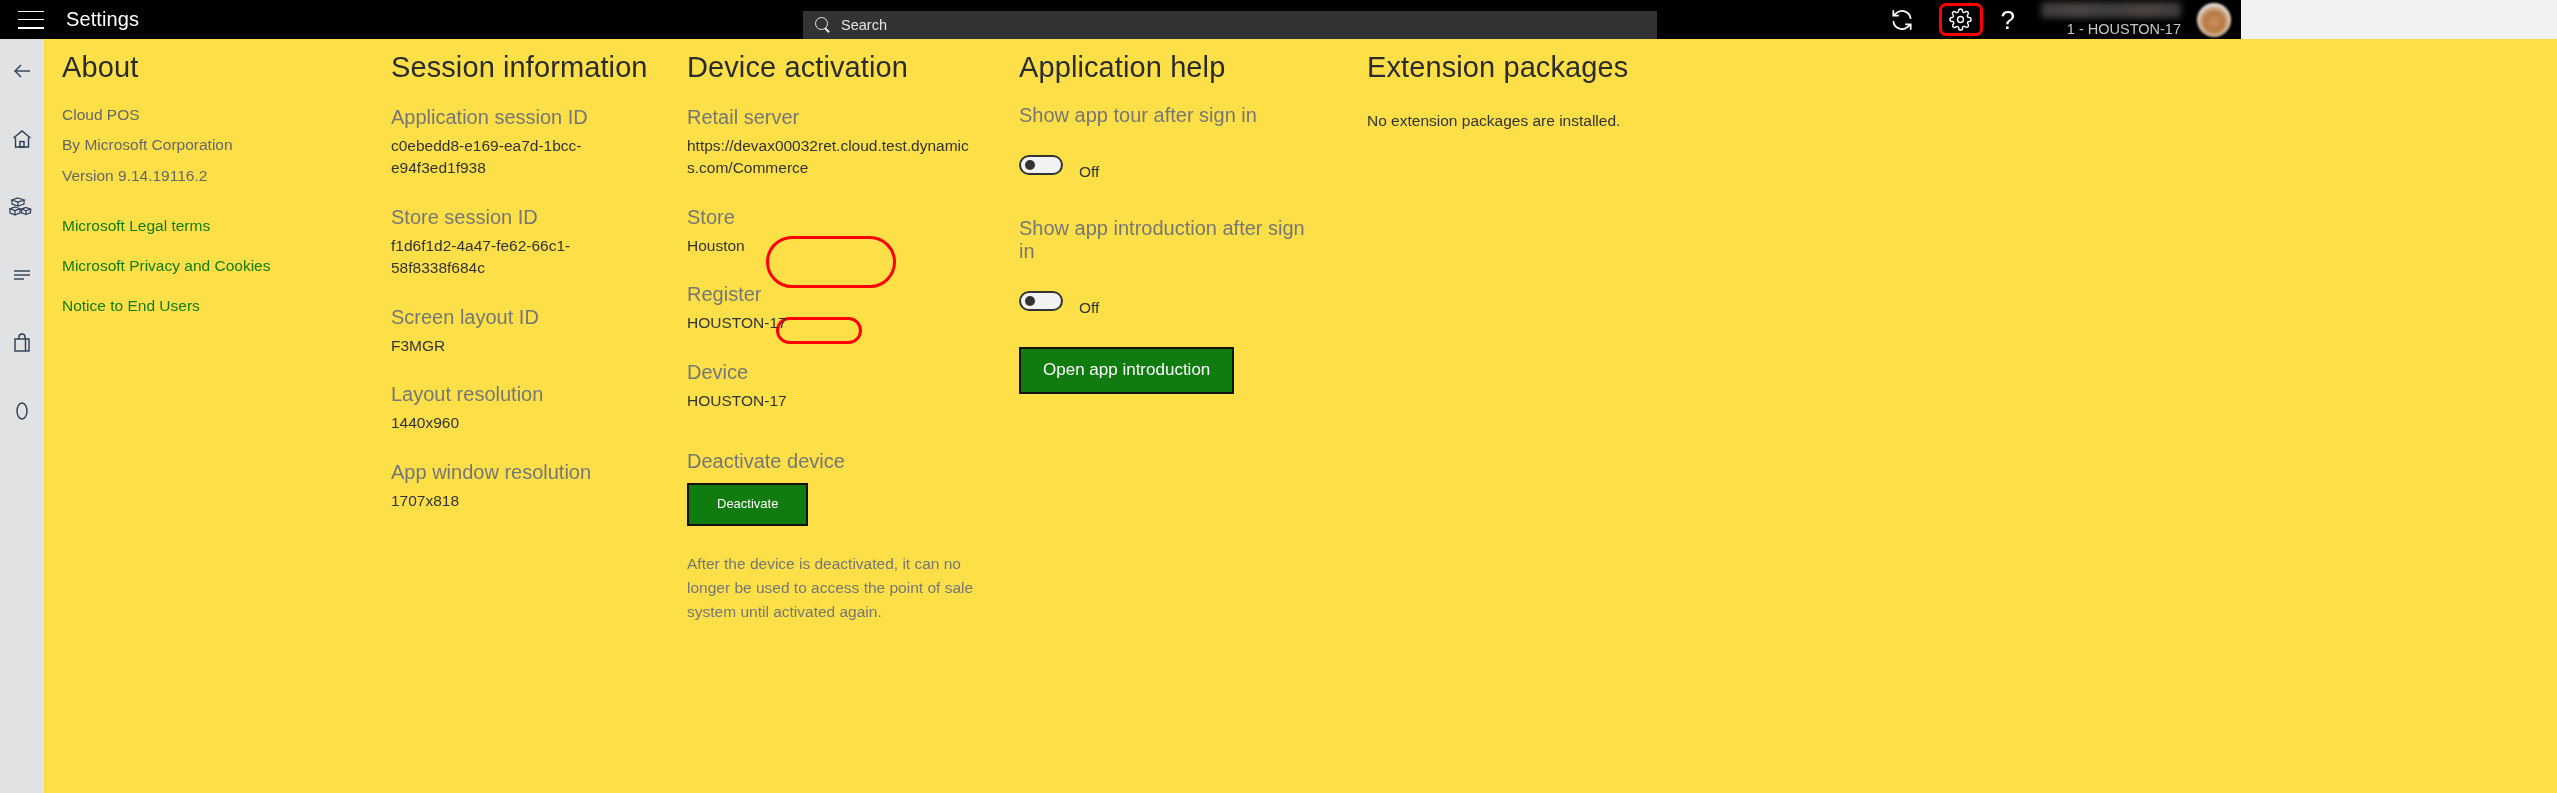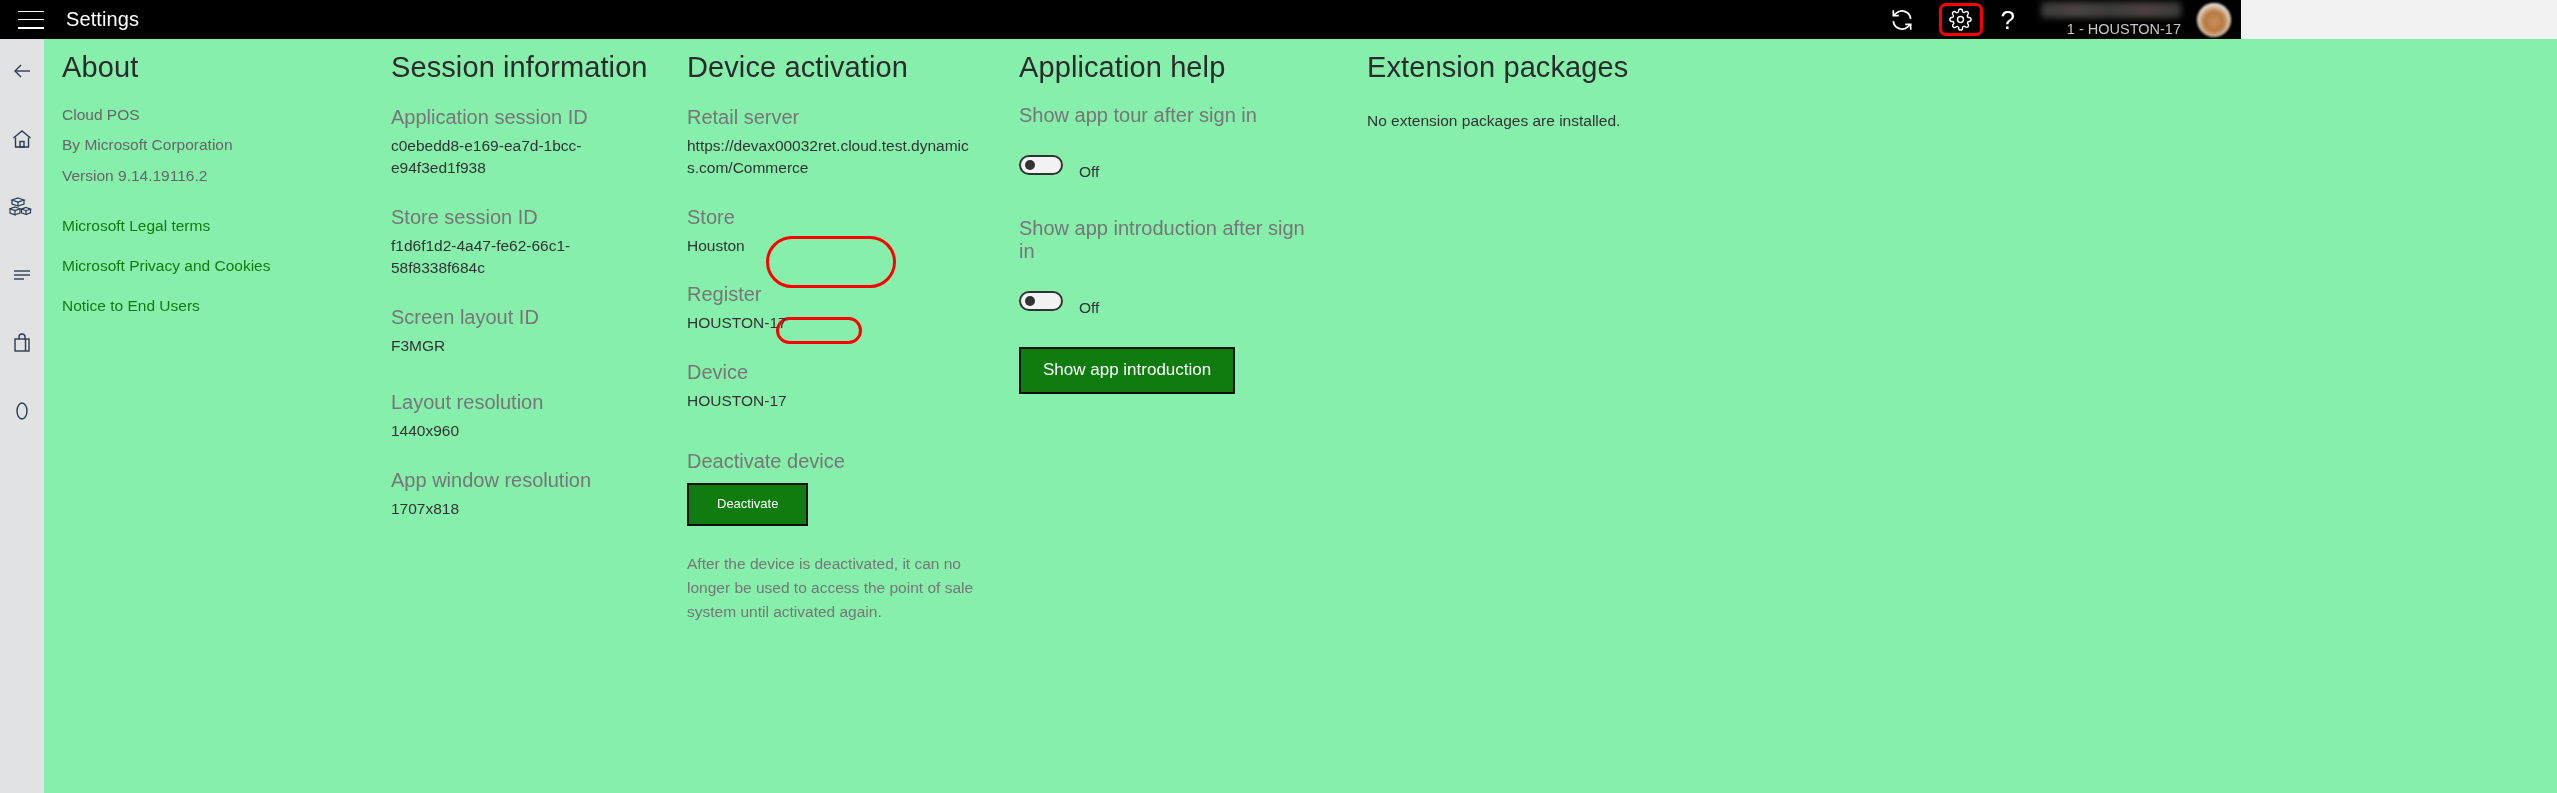--- a/index.html
+++ b/index.html
@@ -75,21 +75,21 @@
     background: #e1e2e4; display: flex; flex-direction: column; align-items: center;
   }
   .rail-item {
     width: 44px; height: 46px; display: flex; align-items: center; justify-content: center;
     cursor: pointer;
   }
   .rail-item svg { display: block; }
   .rail-sp { height: 9px; }
 
   
-  .content { position: absolute; left: 44px; top: 39px; width: 2513px; height: 754px; background: #86efac; }
+  .content { position: absolute; left: 44px; top: 39px; width: 2513px; height: 754px; background: #fde047; }
   .col { position: absolute; top: 0; }
   .col-title {
     font-size: 29px; font-weight: 300; color: #2b2b2b; letter-spacing: .1px;
     white-space: nowrap;
   }
   .fld-label { font-size: 20px; color: #767676; margin-top: 22px; }
   .fld-value { font-size: 15.5px; color: #333333; margin-top: 6px; line-height: 1.45; }
 
   .c-about { left: 18px; width: 300px; }
   .c-session { left: 347px; width: 250px; }
@@ -137,20 +137,24 @@
 <div class="app">
 
   <div class="topbar">
     <div class="hamburger">
       <span></span>
         <span></span>
         <span></span>
     </div>
     <div class="app-title">Settings</div>
 
+    <div class="search-wrap">
+      <div class="search-ico"></div>
+      <div class="search-text">Search</div>
+    </div>
 
     <div class="right-icons">
       <div class="ticon refresh-ico">
         <svg width="26" height="26" viewBox="0 0 24 24" fill="none" stroke="#fff" stroke-width="1.6">
           <path d="M20 11a8 8 0 0 0-13.3-5.3L4 8"></path>
           <path d="M4 13a8 8 0 0 0 13.3 5.3L20 16"></path>
           <polyline points="4,3 4,8 9,8"></polyline>
           <polyline points="20,21 20,16 15,16"></polyline>
         </svg>
       </div>
@@ -242,21 +246,21 @@
     <div class="col c-session">
       <div class="col-title-row">
           <div class="col-title">Session information</div>
         </div>
       <div class="fld-label">Application session ID</div>
       <div class="fld-value">c0ebedd8-e169-ea7d-1bcc-e94f3ed1f938</div>
       <div class="fld-label" style="margin-top:26px">Store session ID</div>
       <div class="fld-value">f1d6f1d2-4a47-fe62-66c1-58f8338f684c</div>
       <div class="fld-label" style="margin-top:26px">Screen layout ID</div>
       <div class="fld-value">F3MGR</div>
-      <div class="fld-label" style="margin-top:34px">Layout resolution</div>
+      <div class="fld-label" style="margin-top:26px">Layout resolution</div>
       <div class="fld-value">1440x960</div>
       <div class="fld-label" style="margin-top:26px">App window resolution</div>
       <div class="fld-value">1707x818</div>
 
       <div class="ann" id="ann-layout"></div>
       <div class="ann" id="ann-res"></div>
     </div>
 
     <div class="col c-device">
       <div class="col-title-row">
@@ -286,21 +290,21 @@
           </div>
         <div class="toggle-label">Off</div>
       </div>
       <div class="fld-label" style="margin-top:36px">Show app introduction after sign in</div>
       <div class="toggle-row" style="margin-top:22px">
         <div class="toggle">
             <div class="knob"></div>
           </div>
         <div class="toggle-label">Off</div>
       </div>
-      <div class="btn-green" style="margin-top:30px">Show app introduction</div>
+      <div class="btn-green" style="margin-top:30px">Open app introduction</div>
     </div>
 
     <div class="col c-ext">
       <div class="col-title-row">
           <div class="col-title">Extension packages</div>
         </div>
       <div class="ext-note">No extension packages are installed.</div>
     </div>
 
   </div>

